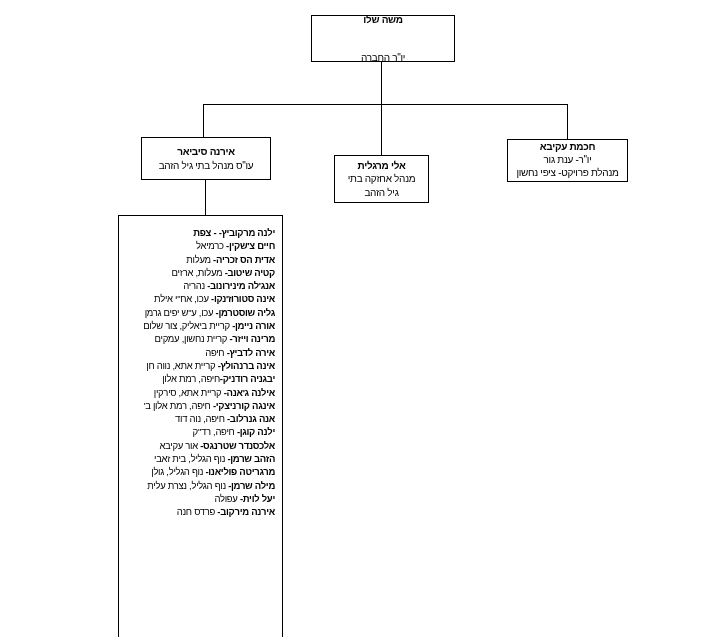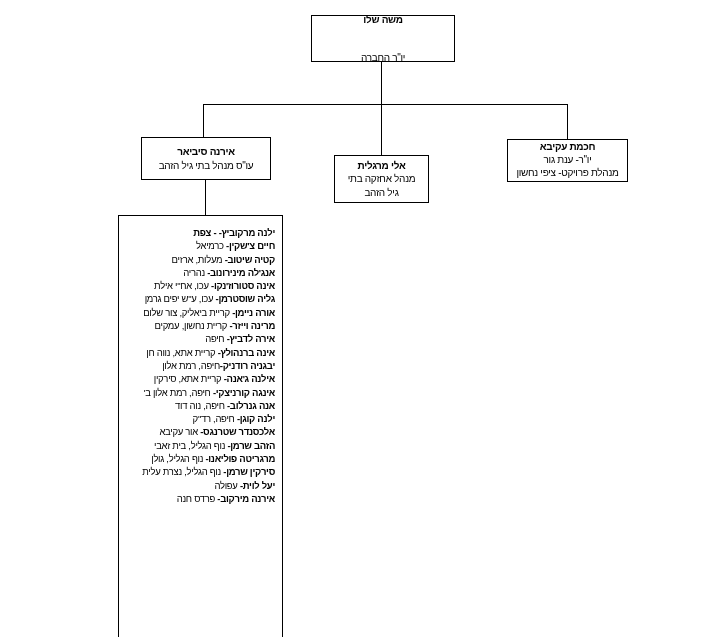--- a/index.html
+++ b/index.html
@@ -69,20 +69,21 @@
     <div class="node-title">מנהלת פרויקט- ציפי נחשון</div>
   </div>
 
   <div id="list-box">
 
       <div class="staff-row"><b class="staff-name">ילנה מרקוביץ- - צפת</b><span class="staff-location"></span></div>
 
 
       <div class="staff-row"><b class="staff-name">חיים צ'שקין-</b><span class="staff-location"> כרמיאל</span></div>
 
+      <div class="staff-row"><b class="staff-name">אדית הס זכריה-</b><span class="staff-location"> מעלות</span></div>
 
       <div class="staff-row"><b class="staff-name">קטיה שיטוב-</b><span class="staff-location"> מעלות, ארזים</span></div>
 
       <div class="staff-row"><b class="staff-name">אנג'לה מינירונוב-</b><span class="staff-location"> נהריה</span></div>
 
       <div class="staff-row"><b class="staff-name">אינה סטורוז'נקו-</b><span class="staff-location"> עכו, אח"י אילת</span></div>
 
       <div class="staff-row"><b class="staff-name">גליה שוסטרמן-</b><span class="staff-location"> עכו, ע"ש יפים גרמן</span></div>
 
       <div class="staff-row"><b class="staff-name">אורה ניימן-</b><span class="staff-location"> קריית ביאליק, צור שלום</span></div>
@@ -102,21 +103,21 @@
       <div class="staff-row"><b class="staff-name">אנה גנרלוב-</b><span class="staff-location"> חיפה, נוה דוד</span></div>
 
       <div class="staff-row"><b class="staff-name">ילנה קוגן-</b><span class="staff-location"> חיפה, רד"ק</span></div>
 
       <div class="staff-row"><b class="staff-name">אלכסנדר שטרנגס-</b><span class="staff-location"> אור עקיבא</span></div>
 
       <div class="staff-row"><b class="staff-name">הזהב שרמן-</b><span class="staff-location"> נוף הגליל, בית זאבי</span></div>
 
       <div class="staff-row"><b class="staff-name">מרגריטה פוליאנו-</b><span class="staff-location"> נוף הגליל, גולן</span></div>
 
-      <div class="staff-row"><b class="staff-name">סירקין שרמן-</b><span class="staff-location"> נוף הגליל, נצרת עלית</span></div>
+      <div class="staff-row"><b class="staff-name">מילה שרמן-</b><span class="staff-location"> נוף הגליל, נצרת עלית</span></div>
 
 
       <div class="staff-row"><b class="staff-name">יעל לוית-</b><span class="staff-location"> עפולה</span></div>
 
       <div class="staff-row"><b class="staff-name">אירנה מירקוב-</b><span class="staff-location"> פרדס חנה</span></div>
     </div>
 
 </div>
 
 </body></html>

